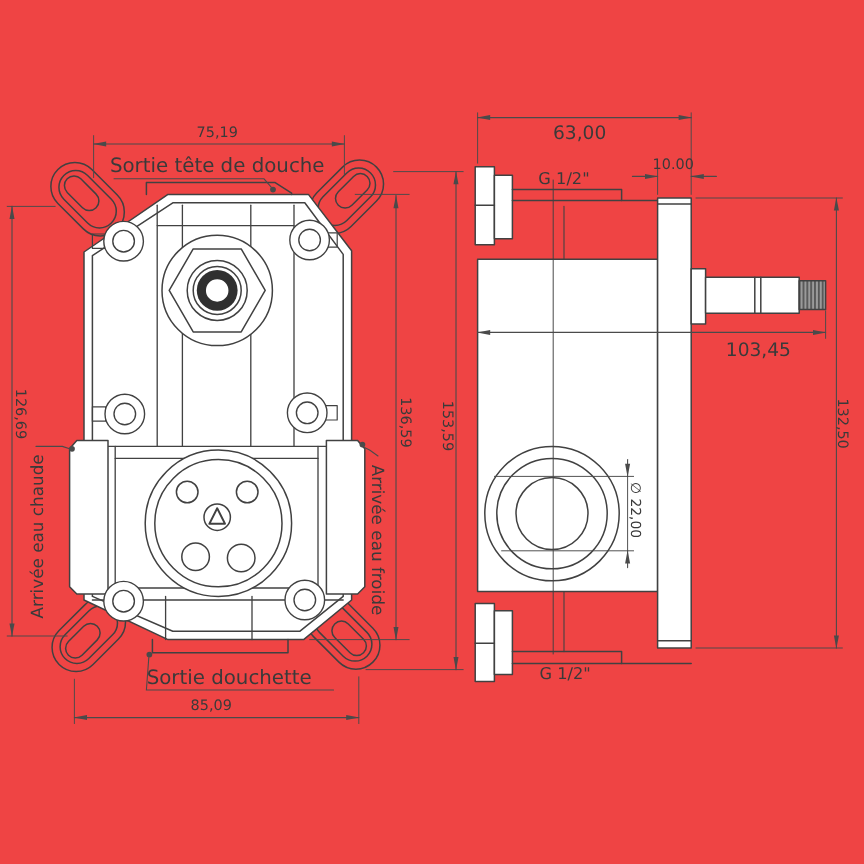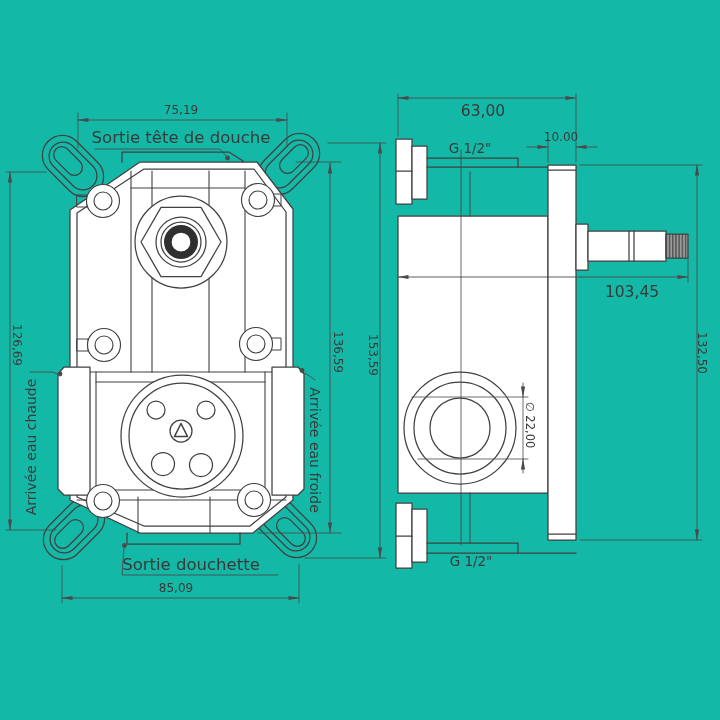--- a/index.html
+++ b/index.html
@@ -1,16 +1,16 @@
 <!DOCTYPE html>
 <html><head>
 <meta charset="utf-8">
 <style>
   html,body{margin:0;padding:0;background:#ffffff;}
-  .canvas{position:relative;width:720px;height:720px;background:#14b8a6;overflow:hidden;
+  .canvas{position:relative;width:720px;height:720px;background:#ef4444;overflow:hidden;
           font-family:"DejaVu Sans","Liberation Sans",sans-serif;}
   svg{display:block;}
   text{fill:#3a3a3a;}
   .lbl{font-size:16.5px;}
   .dim{font-size:12px;}
   .dimbig{font-size:15.5px;}
   .dimsm{font-size:11.5px;}
   .thread{font-size:13.5px;}
   .inlet{font-size:14px;}
 </style>

